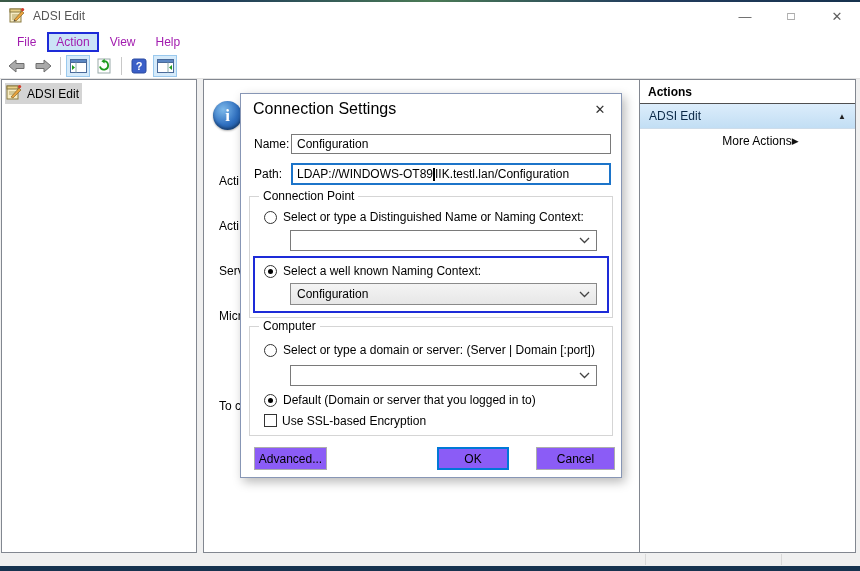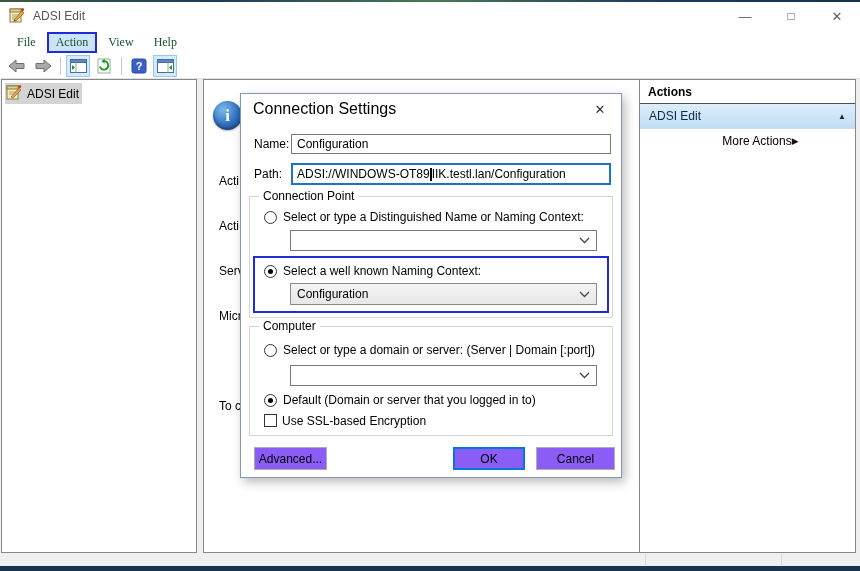--- a/index.html
+++ b/index.html
@@ -18,21 +18,21 @@
     display:flex; align-items:center; padding-left:9px; }
   .titlebar .app-title { margin-left:8px; color:#555; font-size:12px; }
   .win-controls { position:absolute; right:0; top:0; height:28px; display:flex; }
   .win-btn { width:46px; height:28px; display:flex; align-items:center; justify-content:center;
     color:#5f5f5f; font-size:13px; cursor:default; }
   .win-btn.maxi { font-size:12px; }
 
   
   .menubar { position:absolute; top:30px; left:0; width:860px; height:24px; background:#fff;
     display:flex; align-items:center; padding-left:8px; }
-  .menu-item { padding:3px 9px; margin-right:2px; color:#14532d;font-family:Liberation Serif, serif; }
+  .menu-item { padding:3px 9px; margin-right:2px; color:#a21caf; }
   .menu-item.highlighted { background:#cce4f7; border:2px solid #1d2bd8; padding:1px 7px; }
 
   
   .toolbar { position:absolute; top:54px; left:0; width:860px; height:25px; background:#fff;
     display:flex; align-items:center; padding-left:4px; border-bottom:1px solid #e3e3e3; }
   .tb-btn { width:24px; height:22px; display:flex; align-items:center; justify-content:center; margin:0 1px; }
   .tb-btn.active { background:#d5eafa; border:1px solid #9ac9ee; }
   .tb-sep { width:1px; height:18px; background:#c8c8c8; margin:0 4px; }
 
   
@@ -95,21 +95,21 @@
   .combo.filled { background:linear-gradient(#f4f4f4,#e7e7e7); border-color:#8a8a8a; }
   .combo .chev { display:flex; align-items:center; }
 
   .annotation-box { position:absolute; left:12px; top:162px; width:356px; height:57px;
     border:2px solid #1d2bd8; z-index:6; pointer-events:none; }
 
   .dlg-btn { position:absolute; top:353px; height:23px; background:#8b5cf6; border:1px solid #adadad;
     display:flex; align-items:center; justify-content:center; font-size:12px; }
   .dlg-btn.default { border:2px solid #0078d7; }
   .btn-advanced { left:13px; width:73px; }
-  .btn-ok { left:212px; width:72px; }
+  .btn-ok { left:196px; width:72px; }
   .btn-cancel { left:295px; width:79px; }
 </style>
 </head>
 <body>
 
 <div class="desktop-top"></div>
 
 <div class="titlebar">
   <span>
     <svg width="16" height="16" viewBox="0 0 16 16">
@@ -231,21 +231,21 @@
   </div>
   <div class="dlg-close">✕</div>
 
   <span class="dlg-label" style="top:43px">Name:</span>
   <div class="dlg-input" style="top:40px">
     <span>Configuration</span>
   </div>
 
   <span class="dlg-label" style="top:73px">Path:</span>
   <div class="dlg-input focused" style="top:69px">
-    <span>ADSI://WINDOWS-OT89</span>
+    <span>LDAP://WINDOWS-OT89</span>
       <span class="caret"></span>
       <span>IIK.testl.lan/Configuration</span>
   </div>
 
   <div class="groupbox" style="left:8px; top:102px; width:364px; height:122px;">
     <span class="legend">Connection Point</span>
     <span class="radio" style="left:14px; top:14px"></span>
     <span class="ctl-label" style="left:33px; top:13px">Select or type a Distinguished Name or Naming Context:</span>
     <div class="combo" style="left:40px; top:33px; width:307px">
       <span></span>

